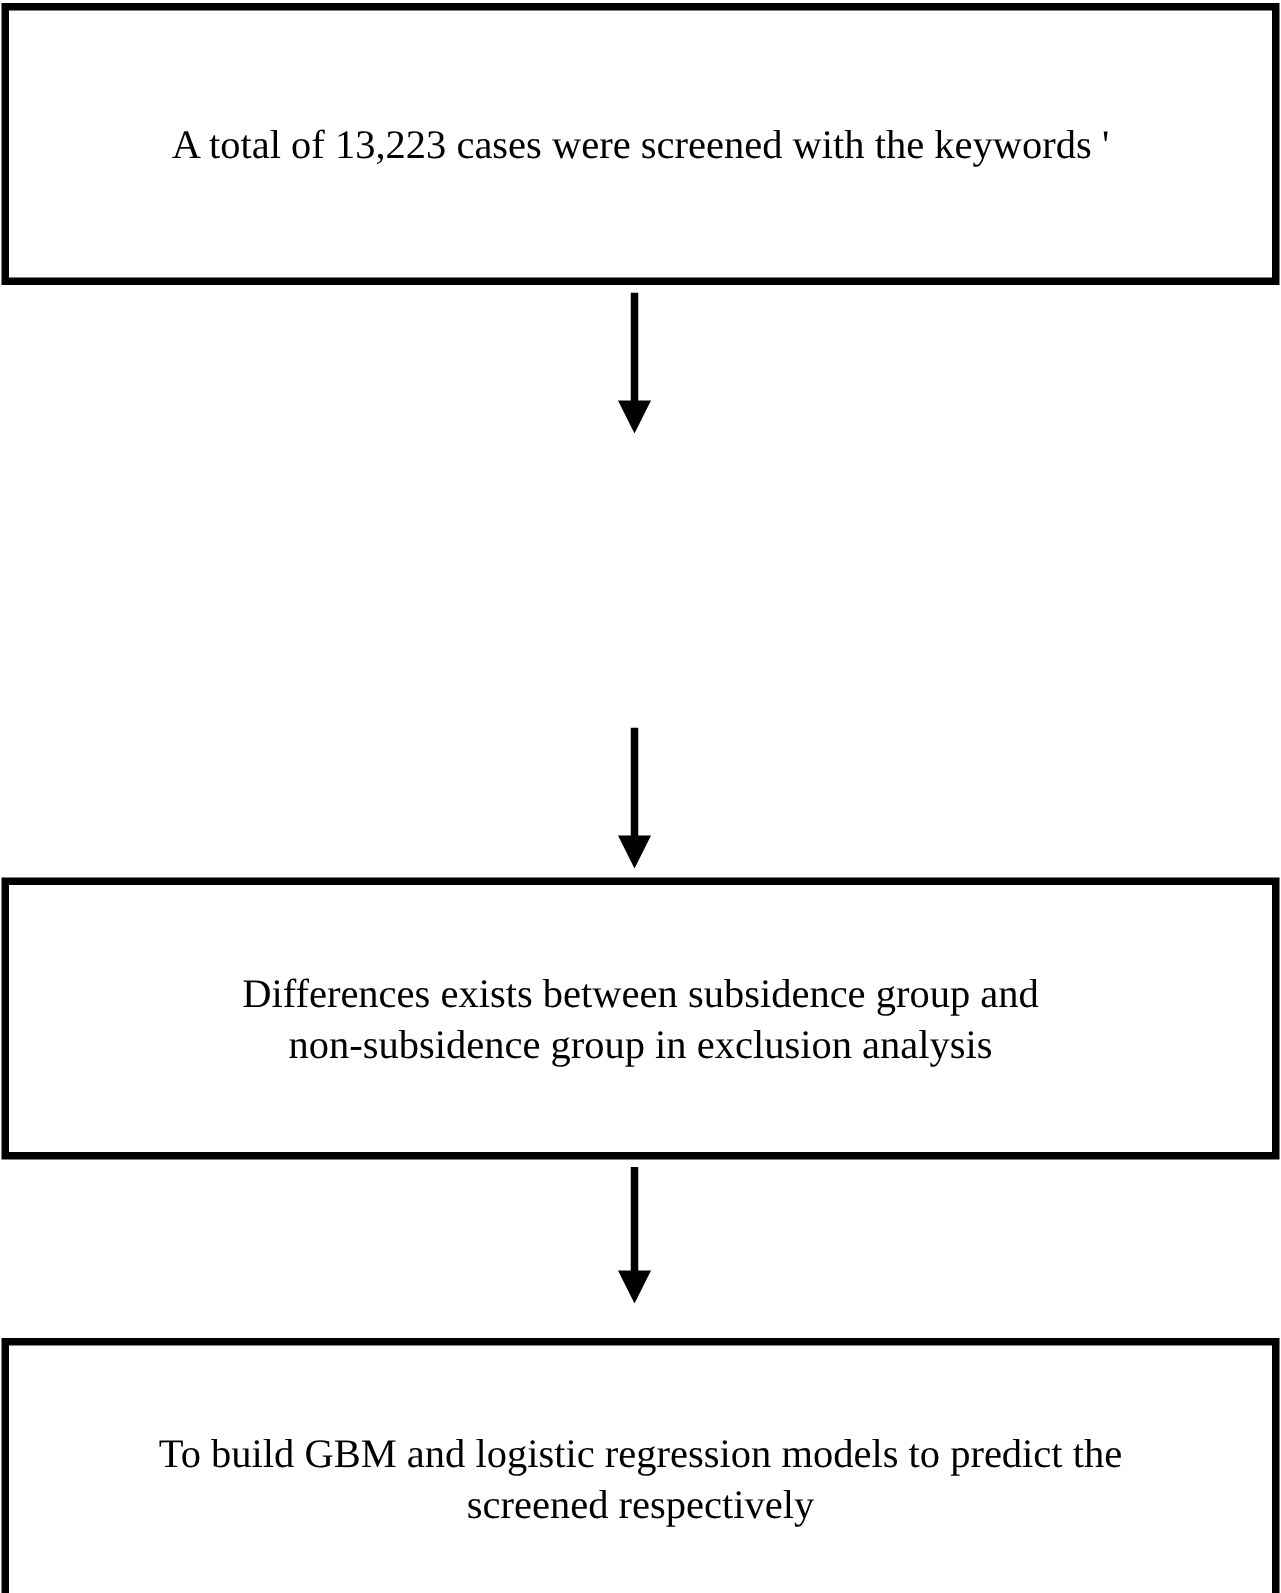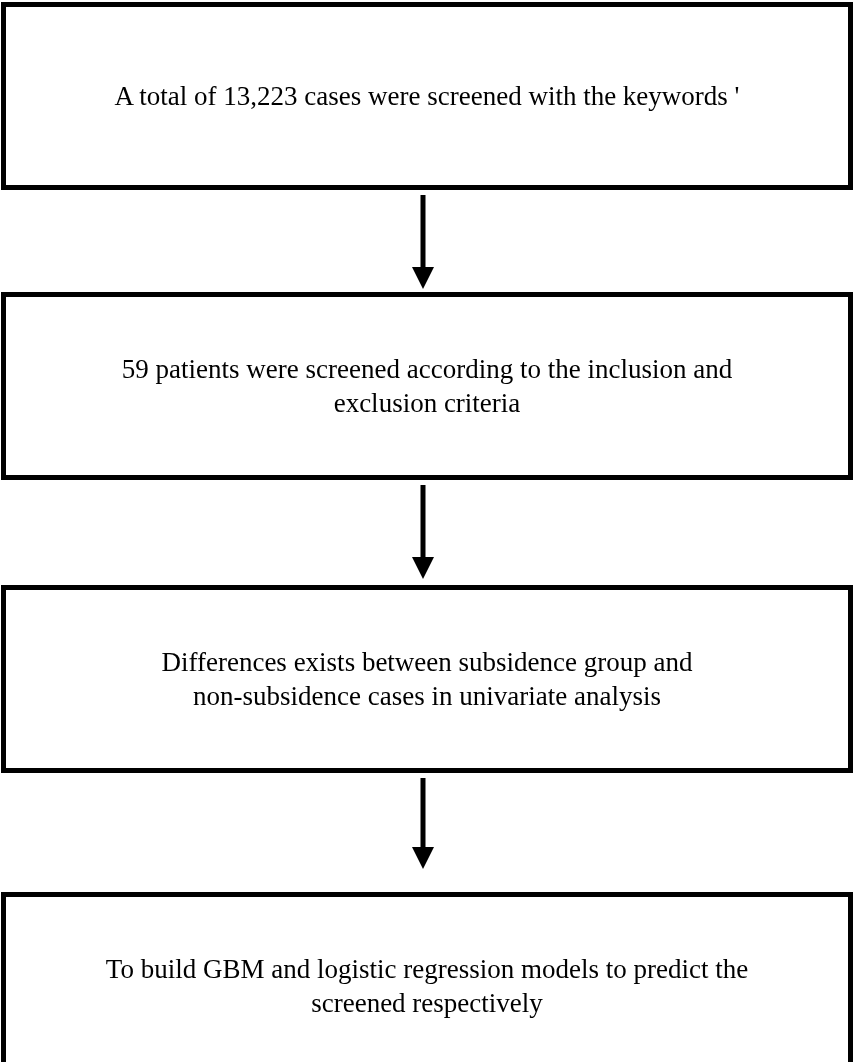--- a/index.html
+++ b/index.html
@@ -59,35 +59,31 @@
     <div class="box-line">A total of 13,223 cases were screened with the keywords '</div>
   </div>
 
   <div class="arrow" id="arrow1">
     <svg width="24" height="94" viewBox="0 0 24 94" xmlns="http://www.w3.org/2000/svg">
       <rect x="9.5" y="0" width="5" height="74" fill="#000000"></rect>
       <polygon points="1,72 23,72 12,94" fill="#000000"></polygon>
     </svg>
   </div>
 
-  <div class="flow-box" id="box2">
-    <div class="box-line">59 patients were screened according to the inclusion and</div>
-    <div class="box-line">exclusion criteria</div>
-  </div>
 
   <div class="arrow" id="arrow2">
     <svg width="24" height="94" viewBox="0 0 24 94" xmlns="http://www.w3.org/2000/svg">
       <rect x="9.5" y="0" width="5" height="74" fill="#000000"></rect>
       <polygon points="1,72 23,72 12,94" fill="#000000"></polygon>
     </svg>
   </div>
 
   <div class="flow-box" id="box3">
     <div class="box-line">Differences exists between subsidence group and</div>
-    <div class="box-line">non-subsidence cases in univariate analysis</div>
+    <div class="box-line">non-subsidence group in exclusion analysis</div>
   </div>
 
   <div class="arrow" id="arrow3">
     <svg width="24" height="91" viewBox="0 0 24 91" xmlns="http://www.w3.org/2000/svg">
       <rect x="9.5" y="0" width="5" height="71" fill="#000000"></rect>
       <polygon points="1,69 23,69 12,91" fill="#000000"></polygon>
     </svg>
   </div>
 
   <div class="flow-box" id="box4">

